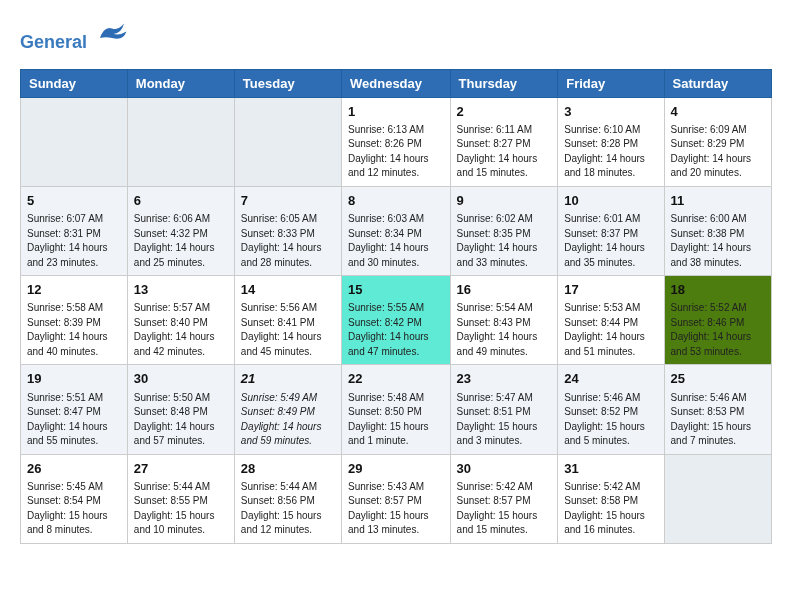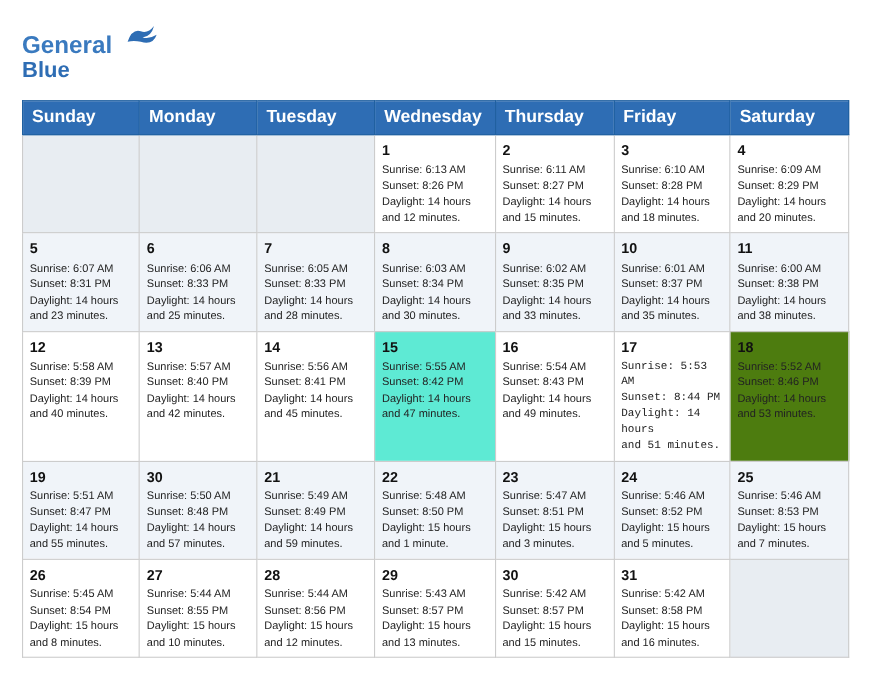--- a/index.html
+++ b/index.html
@@ -14,21 +14,21 @@
       display: flex;
       justify-content: space-between;
       align-items: flex-start;
       margin-bottom: 16px;
     }
     .logo {
       display: flex;
       align-items: center;
     }
     .logo-text {
-      font-size: 22px;
+      font-size: 18px;
       font-weight: bold;
       color: #1a3a5c;
       line-height: 1.1;
     }
     .logo-text span {
       color: #3a7abf;
     }
     .logo-bird {
       width: 32px;
       height: 28px;
@@ -49,21 +49,21 @@
     .calendar {
       width: 100%;
       border-collapse: collapse;
       border: 1px solid #ccc;
     }
     .calendar th {
       background: #2e6db4;
       color: #fff;
       text-align: left;
       padding: 6px 8px;
-      font-size: 16px;
+      font-size: 13px;
       font-weight: bold;
       border: 1px solid #2060a0;
     }
     .calendar td {
       vertical-align: top;
       padding: 5px 6px;
       border: 1px solid #ccc;
       width: 110px;
       min-height: 80px;
       background: #fff;
@@ -97,21 +97,20 @@
 
 <div class="header">
   <div class="logo">
     <div>
       <div class="logo-text">
         <span>General</span>
         <svg class="logo-bird" viewBox="0 0 40 30" xmlns="http://www.w3.org/2000/svg">
           <path d="M5,20 Q10,5 20,8 Q28,11 35,2 Q32,14 22,15 Q30,17 38,12 Q34,24 20,20 Q12,18 5,20Z" fill="#2e6db4"></path>
         </svg>
       </div>
-      <div class="logo-text" style="color:#2e6db4; font-size:20px;">Blue</div>
     </div>
   </div>
   <div class="title-block">
     <div class="main-title"></div>
     <div class="subtitle"></div>
   </div>
 </div>
 
 <table class="calendar">
   <thead>
@@ -163,21 +162,21 @@
         <td style="background: rgb(240, 244, 249);">
           <div class="day-num">5</div>
           <div class="day-info" style="white-space: pre-line;">Sunrise: 6:07 AM
 Sunset: 8:31 PM
 Daylight: 14 hours
 and 23 minutes.</div>
         </td>
         <td style="background: rgb(240, 244, 249);">
           <div class="day-num">6</div>
           <div class="day-info" style="white-space: pre-line;">Sunrise: 6:06 AM
-Sunset: 8:33 PM
+Sunset: 4:32 PM
 Daylight: 14 hours
 and 25 minutes.</div>
         </td>
         <td style="background: rgb(240, 244, 249);">
           <div class="day-num">7</div>
           <div class="day-info" style="white-space: pre-line;">Sunrise: 6:05 AM
 Sunset: 8:33 PM
 Daylight: 14 hours
 and 28 minutes.</div>
         </td>
@@ -241,21 +240,21 @@
         </td>
         <td style="background: rgb(255, 255, 255);">
           <div class="day-num">16</div>
           <div class="day-info" style="white-space: pre-line;">Sunrise: 5:54 AM
 Sunset: 8:43 PM
 Daylight: 14 hours
 and 49 minutes.</div>
         </td>
         <td style="background: rgb(255, 255, 255); margin-top: 37px;">
           <div class="day-num">17</div>
-          <div class="day-info" style="white-space: pre-line; font-family: Liberation Mono, monospace;">Sunrise: 5:53 AM
+          <div class="day-info" style="white-space: pre-line;">Sunrise: 5:53 AM
 Sunset: 8:44 PM
 Daylight: 14 hours
 and 51 minutes.</div>
         </td>
         <td style="background: #4d7c0f;">
           <div class="day-num">18</div>
           <div class="day-info" style="white-space: pre-line;">Sunrise: 5:52 AM
 Sunset: 8:46 PM
 Daylight: 14 hours
 and 53 minutes.</div>
@@ -269,21 +268,21 @@
 Daylight: 14 hours
 and 55 minutes.</div>
         </td>
         <td style="background: rgb(240, 244, 249);">
           <div class="day-num">30</div>
           <div class="day-info" style="white-space: pre-line;">Sunrise: 5:50 AM
 Sunset: 8:48 PM
 Daylight: 14 hours
 and 57 minutes.</div>
         </td>
-        <td style="background: rgb(240, 244, 249);">
+        <td style="background: rgb(240, 244, 249); font-style: italic;">
           <div class="day-num">21</div>
           <div class="day-info" style="white-space: pre-line;">Sunrise: 5:49 AM
 Sunset: 8:49 PM
 Daylight: 14 hours
 and 59 minutes.</div>
         </td>
         <td style="background: rgb(240, 244, 249);">
           <div class="day-num">22</div>
           <div class="day-info" style="white-space: pre-line;">Sunrise: 5:48 AM
 Sunset: 8:50 PM

